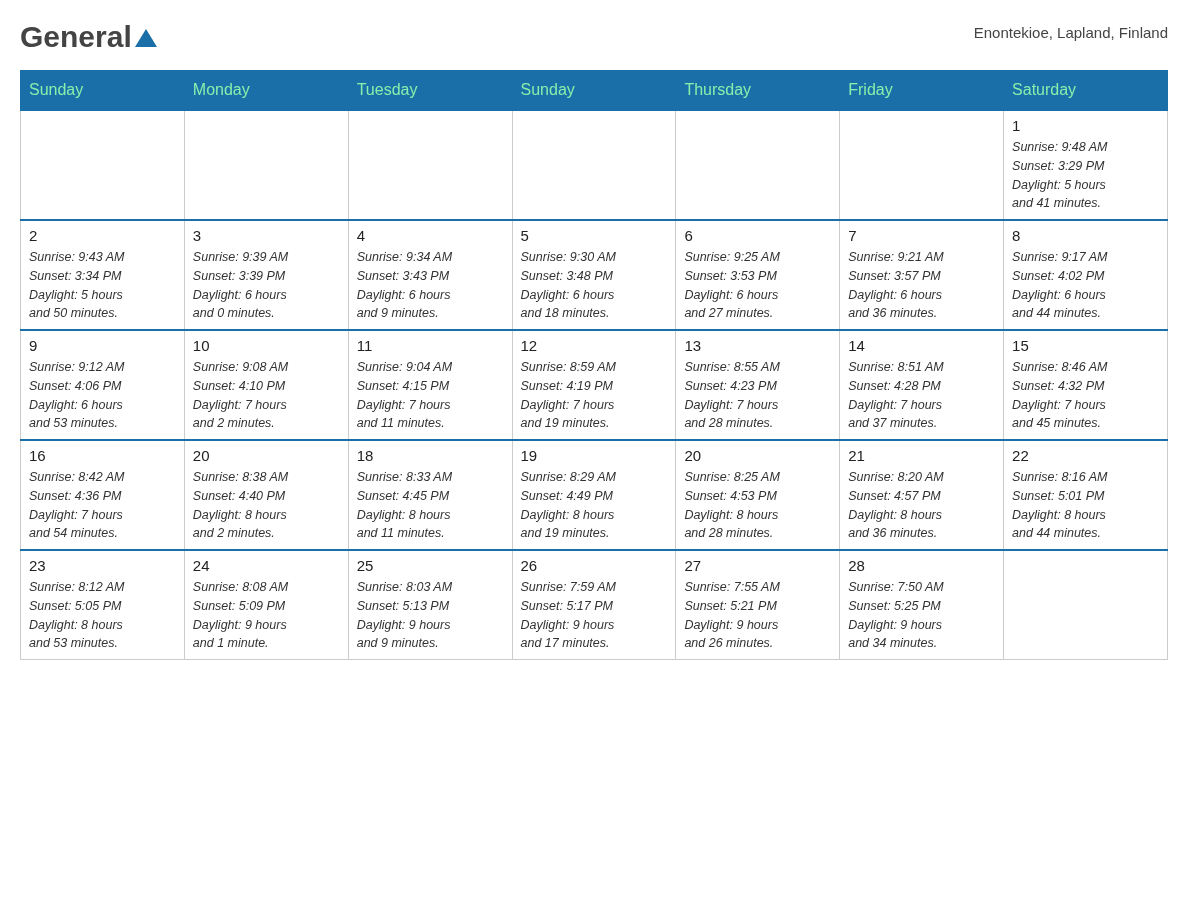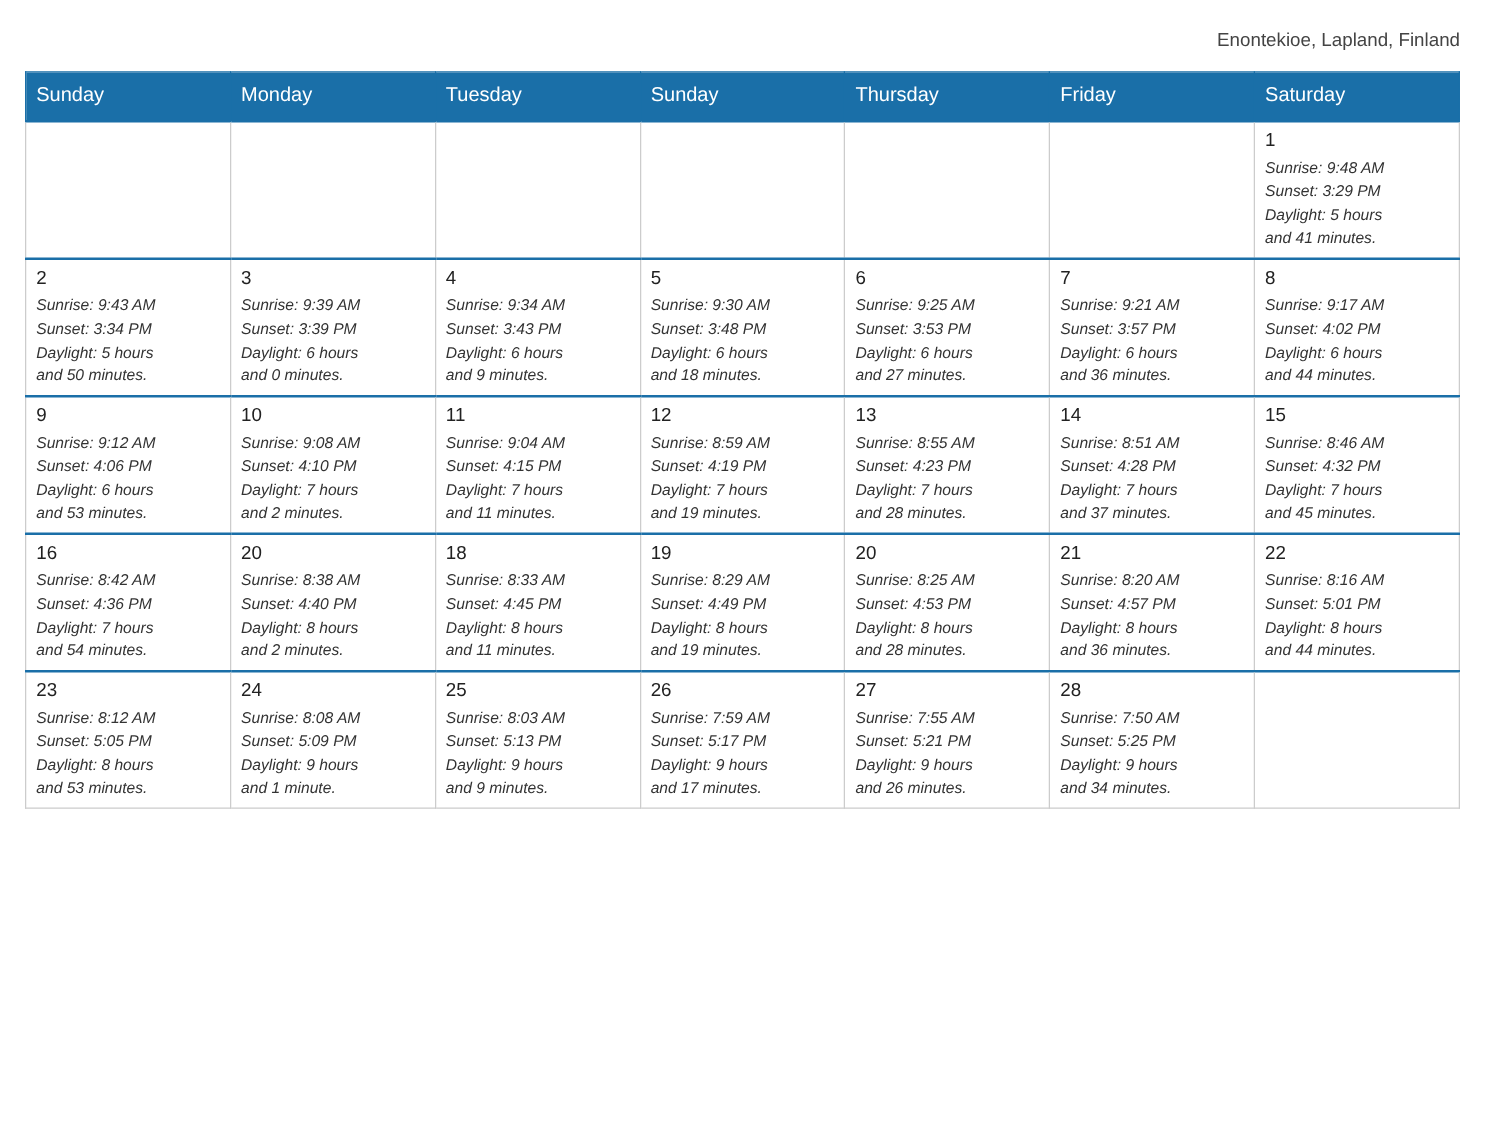--- a/index.html
+++ b/index.html
@@ -30,21 +30,21 @@
       color: #444;
       margin-top: 4px;
     }
     .calendar {
       width: 100%;
       border-collapse: collapse;
       border: 1px solid #aaa;
     }
     .calendar th {
       background-color: #1a6fa8;
-      color: #ffffff;
+      color: #86efac;
       padding: 10px 8px;
       font-size: 16px;
       font-weight: normal;
       text-align: left;
       border: 1px solid #1a6fa8;
     }
     .calendar td {
       vertical-align: top;
       padding: 6px 8px;
       border: 1px solid #ccc;
@@ -107,20 +107,24 @@
       color: #1a6fa8;
       margin-top: -2px;
     }
   </style>
 </head>
 <body>
 
 <div class="header">
   <div class="logo-container">
     <div class="logo-text-block">
+      <div class="logo-line1">
+        <span class="logo-eneral">General</span>
+        <div class="logo-triangle"></div>
+      </div>
     </div>
   </div>
   <div class="title-block">
     <div class="subtitle">Enontekioe, Lapland, Finland</div>
   </div>
 </div>
 
 <table class="calendar">
   <thead>
     <tr>

